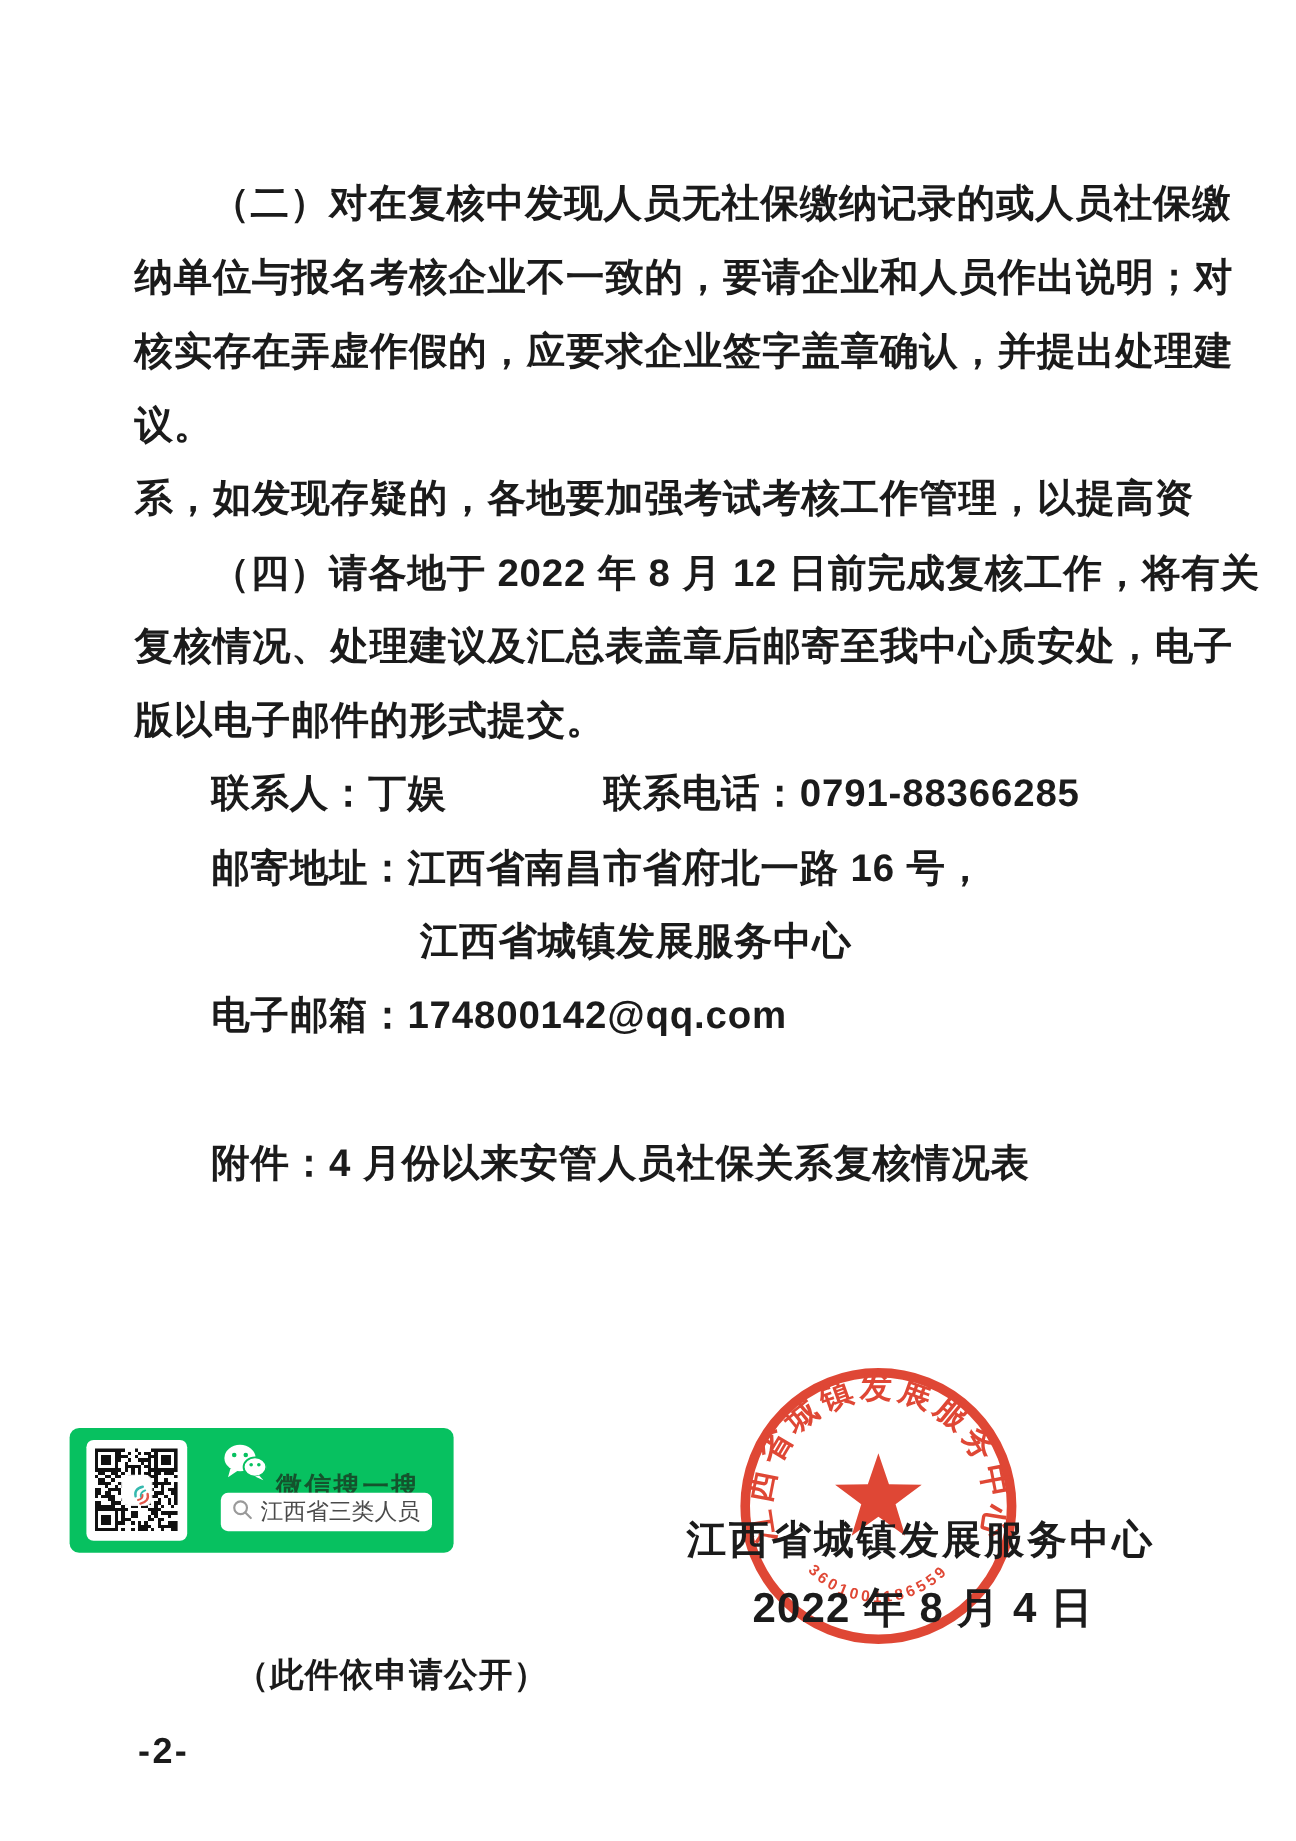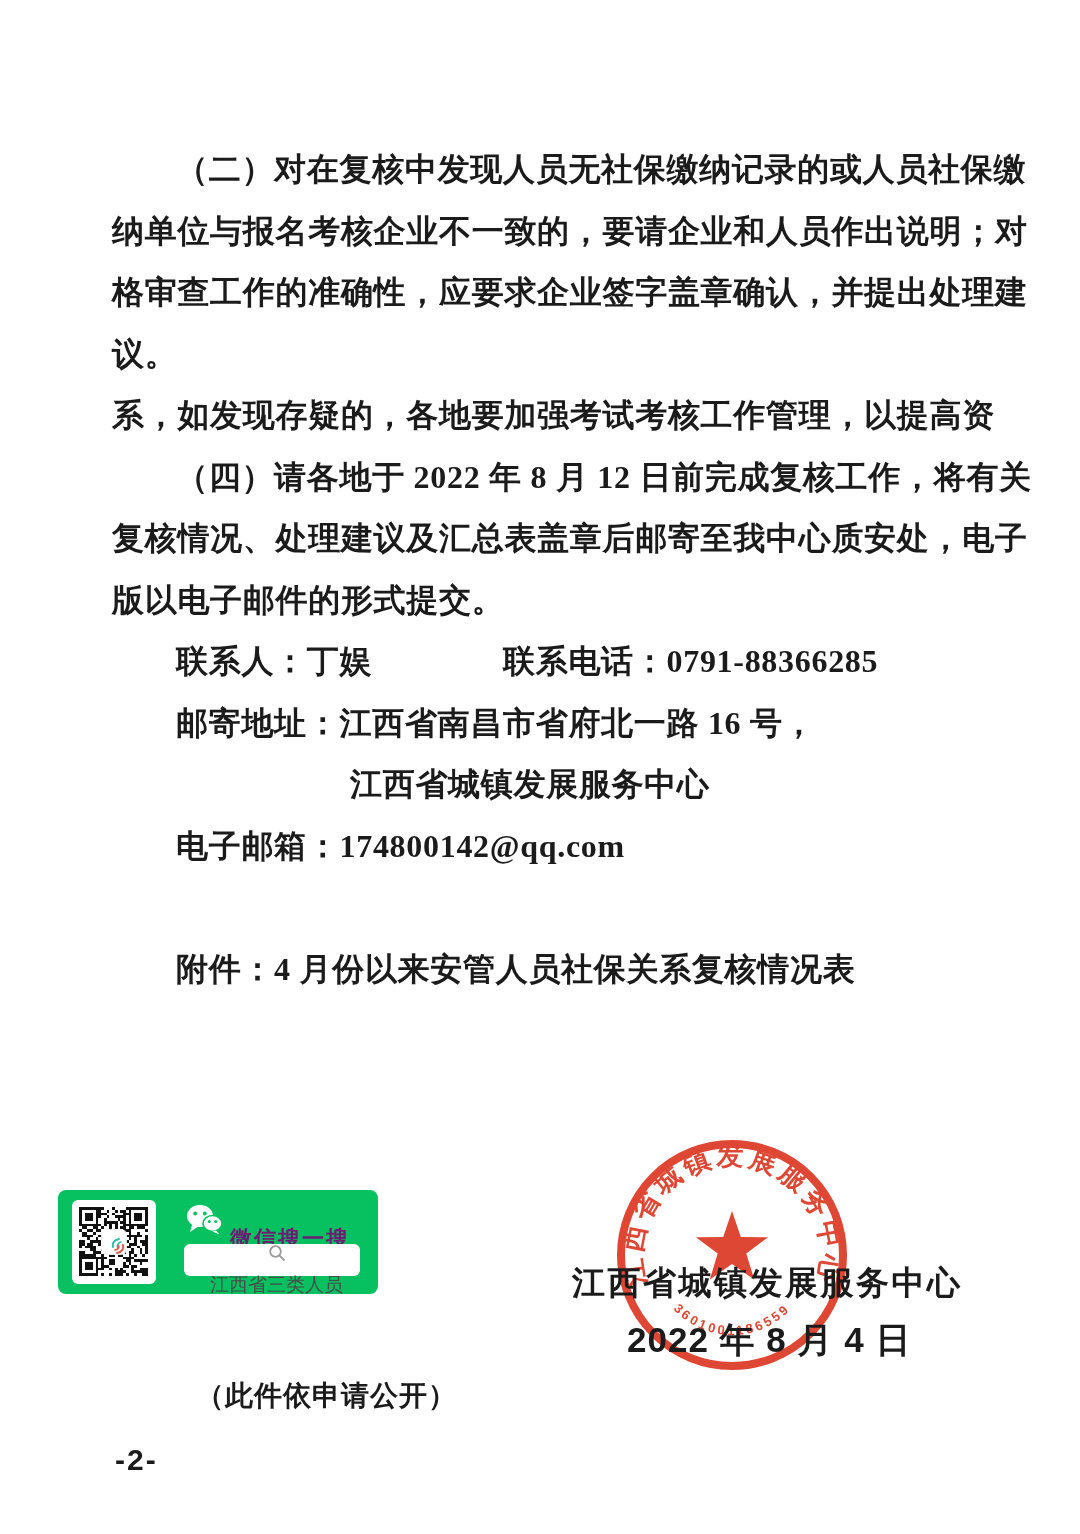--- a/index.html
+++ b/index.html
@@ -10,21 +10,21 @@
     overflow:hidden;
     font-family:"Liberation Sans","DejaVu Sans",sans-serif;
     color:#1b1b1b;
   }
   
   .doc-text{
     position:absolute;left:112px;top:139px;width:935px;
     font-size:32px;line-height:61.5px;font-weight:600;
     letter-spacing:0.7px;color:#1b1b1b;
   }
-  .line{height:61.5px;white-space:pre;font-family:Liberation Serif, serif;}
+  .line{height:61.5px;white-space:pre;}
   .ind2{padding-left:64px;}
   .ind7{padding-left:238px;}
   
   .banner{
     position:absolute;left:58px;top:1190px;width:320px;height:104px;
     background:#07c160;border-radius:8px;
   }
   .qr-box{
     position:absolute;left:14px;top:10px;width:84px;height:84px;
     background:#ffffff;border-radius:6px;
@@ -34,26 +34,26 @@
     position:absolute;left:30px;top:30px;width:24px;height:24px;
     background:#ffffff;border-radius:5px;
     display:flex;align-items:center;justify-content:center;
     box-shadow:0 0 0 1px rgba(255,255,255,.9);
   }
   .banner-title-row{
     position:absolute;left:128px;top:14px;height:34px;
     display:flex;align-items:center;gap:8px;
   }
   .banner-title{
-    color:#701a75;font-size:22px;font-weight:700;letter-spacing:2px;white-space:nowrap;margin-top:35px;
+    color:#14532d;font-size:22px;font-weight:700;letter-spacing:2px;white-space:nowrap;margin-top:35px;
   }
   .search-pill{
     position:absolute;left:126px;top:54px;width:176px;height:32px;
     background:#ffffff;border-radius:6px;
-    display:flex;align-items:center;gap:6px;padding-left:9px;box-sizing:border-box;flex-direction:column;
+    display:flex;align-items:center;gap:6px;padding-left:9px;box-sizing:border-box;
   }
   .search-text{font-size:19px;color:#4a4a4a;white-space:nowrap;}
   
   .seal-svg{position:absolute;left:602px;top:1125px;opacity:.93;}
   .sig-org{
     position:absolute;left:572px;top:1261px;
     font-size:33px;font-weight:600;letter-spacing:2.5px;white-space:nowrap;
   }
   .sig-date{
     position:absolute;left:627px;top:1317px;
@@ -70,21 +70,21 @@
   }
 </style>
 </head>
 <body>
 
 <div class="page">
 
   <div class="doc-text">
     <div class="line ind2">（二）对在复核中发现人员无社保缴纳记录的或人员社保缴</div>
     <div class="line">纳单位与报名考核企业不一致的，要请企业和人员作出说明；对</div>
-    <div class="line">格审查工作的准确性，应要求企业签字盖章确认，并提出处理建</div>
+    <div class="line">核实存在弄虚作假的，应要求企业签字盖章确认，并提出处理建</div>
     <div class="line">议。</div>
     <div class="line">系，如发现存疑的，各地要加强考试考核工作管理，以提高资</div>
     <div class="line ind2">（四）请各地于 2022 年 8 月 12 日前完成复核工作，将有关</div>
     <div class="line">复核情况、处理建议及汇总表盖章后邮寄至我中心质安处，电子</div>
     <div class="line">版以电子邮件的形式提交。</div>
     <div class="line ind2">联系人：丁娱　　　　联系电话：0791-88366285</div>
     <div class="line ind2">邮寄地址：江西省南昌市省府北一路 16 号，</div>
     <div class="line ind7">江西省城镇发展服务中心</div>
     <div class="line ind2">电子邮箱：174800142@qq.com</div>
     <div class="line"></div>

